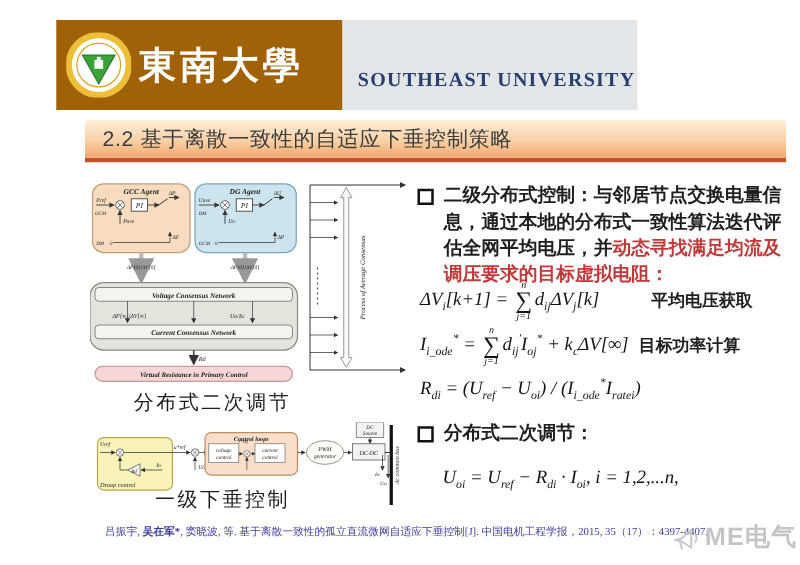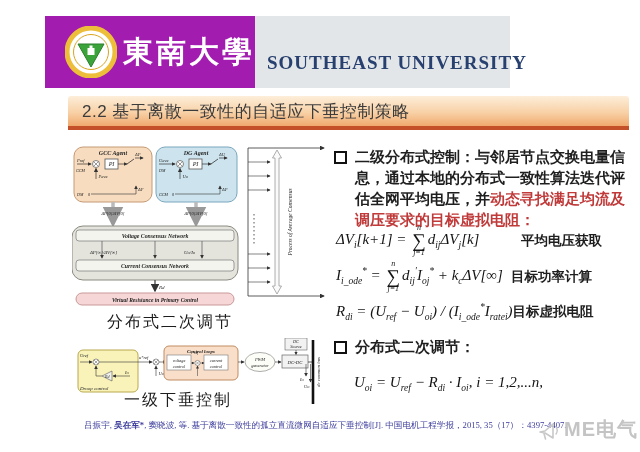--- a/index.html
+++ b/index.html
@@ -1,26 +1,26 @@
 <!DOCTYPE html>
 <html><head>
 <meta charset="utf-8">
 <style>
   html,body{margin:0;padding:0;}
   body{width:640px;height:452px;position:relative;background:#ffffff;overflow:hidden;
        font-family:"Liberation Sans",sans-serif;}
   
   .hdr{position:absolute;left:45px;top:16px;width:465px;height:72px;display:flex;}
-  .hdr-blue{width:248px;height:72px;background:#a21caf;display:flex;align-items:center;justify-content:flex-end;}
+  .hdr-blue{width:248px;height:72px;background:#a16207;display:flex;align-items:center;}
   .hdr-gray{width:255px;height:72px;background:#e3e6e9;display:flex;align-items:flex-end;}
   .logo{width:52px;height:52px;margin-left:8px;flex:0 0 auto;}
   .uni-cn{color:#ffffff;font-family:"Liberation Serif",serif;font-weight:bold;
           font-size:30px;letter-spacing:3px;margin-left:6px;white-space:nowrap;}
   .uni-en{color:#27406f;font-family:"Liberation Serif",serif;font-weight:bold;
-          font-size:19px;letter-spacing:1px;margin:0 0 14px 12px;white-space:nowrap;}
+          font-size:16px;letter-spacing:1px;margin:0 0 14px 12px;white-space:nowrap;}
   
   .titlebar{position:absolute;left:68px;top:96px;width:561px;height:30px;
             background:linear-gradient(#fdeeda,#f8d1a6 55%,#f0a96e);
             border-bottom:4px solid #c4502a;border-radius:3px 3px 0 0;
             display:flex;align-items:center;}
   .titlebar span{font-size:17px;font-weight:normal;color:#3c3c3c;margin-left:14px;letter-spacing:0.5px;}
   
   .d1{position:absolute;left:72px;top:138px;}
   .d2{position:absolute;left:76px;top:338px;}
   .cap{position:absolute;font-family:"Liberation Serif",serif;font-size:16px;color:#1d1d1d;
@@ -245,21 +245,20 @@
   <span class="formula"><span class="it">I</span><span class="sb">i_ode</span><span class="sp">*</span><span class="it"> = </span><span class="sum">
         <span class="sl">n</span>
         <span class="ss">∑</span>
         <span class="sl">j=1</span>
       </span><span class="it">d</span><span class="sb">ij</span><span class="sp">′</span><span class="it">I</span><span class="sb">oj</span><span class="sp">*</span><span class="it"> + </span><span class="it">k</span><span class="sb">c</span><span class="it">ΔV[∞]</span></span>
   <span class="flabel" style="margin-right:44px">目标功率计算</span>
 </div>
 
 <div class="frow" style="top:302px">
   <span class="formula"><span class="it">R</span><span class="sb">di</span><span class="it"> = (</span><span class="it">U</span><span class="sb">ref</span><span class="it"> − </span><span class="it">U</span><span class="sb">oi</span><span class="it">) / (</span><span class="it">I</span><span class="sb">i_ode</span><span class="sp">*</span><span class="it">I</span><span class="sb">ratei</span><span class="it">)</span></span>
-  <span class="flabel" style="margin-right:44px">目标虚拟电阻</span>
 </div>
 
 <div class="bullet" style="top:336px">
   <div class="bsq"></div>
   <div class="btxt">
       <div>分布式二次调节：</div>
     </div>
 </div>
 
 <div class="frow" style="top:374px;left:354px">

